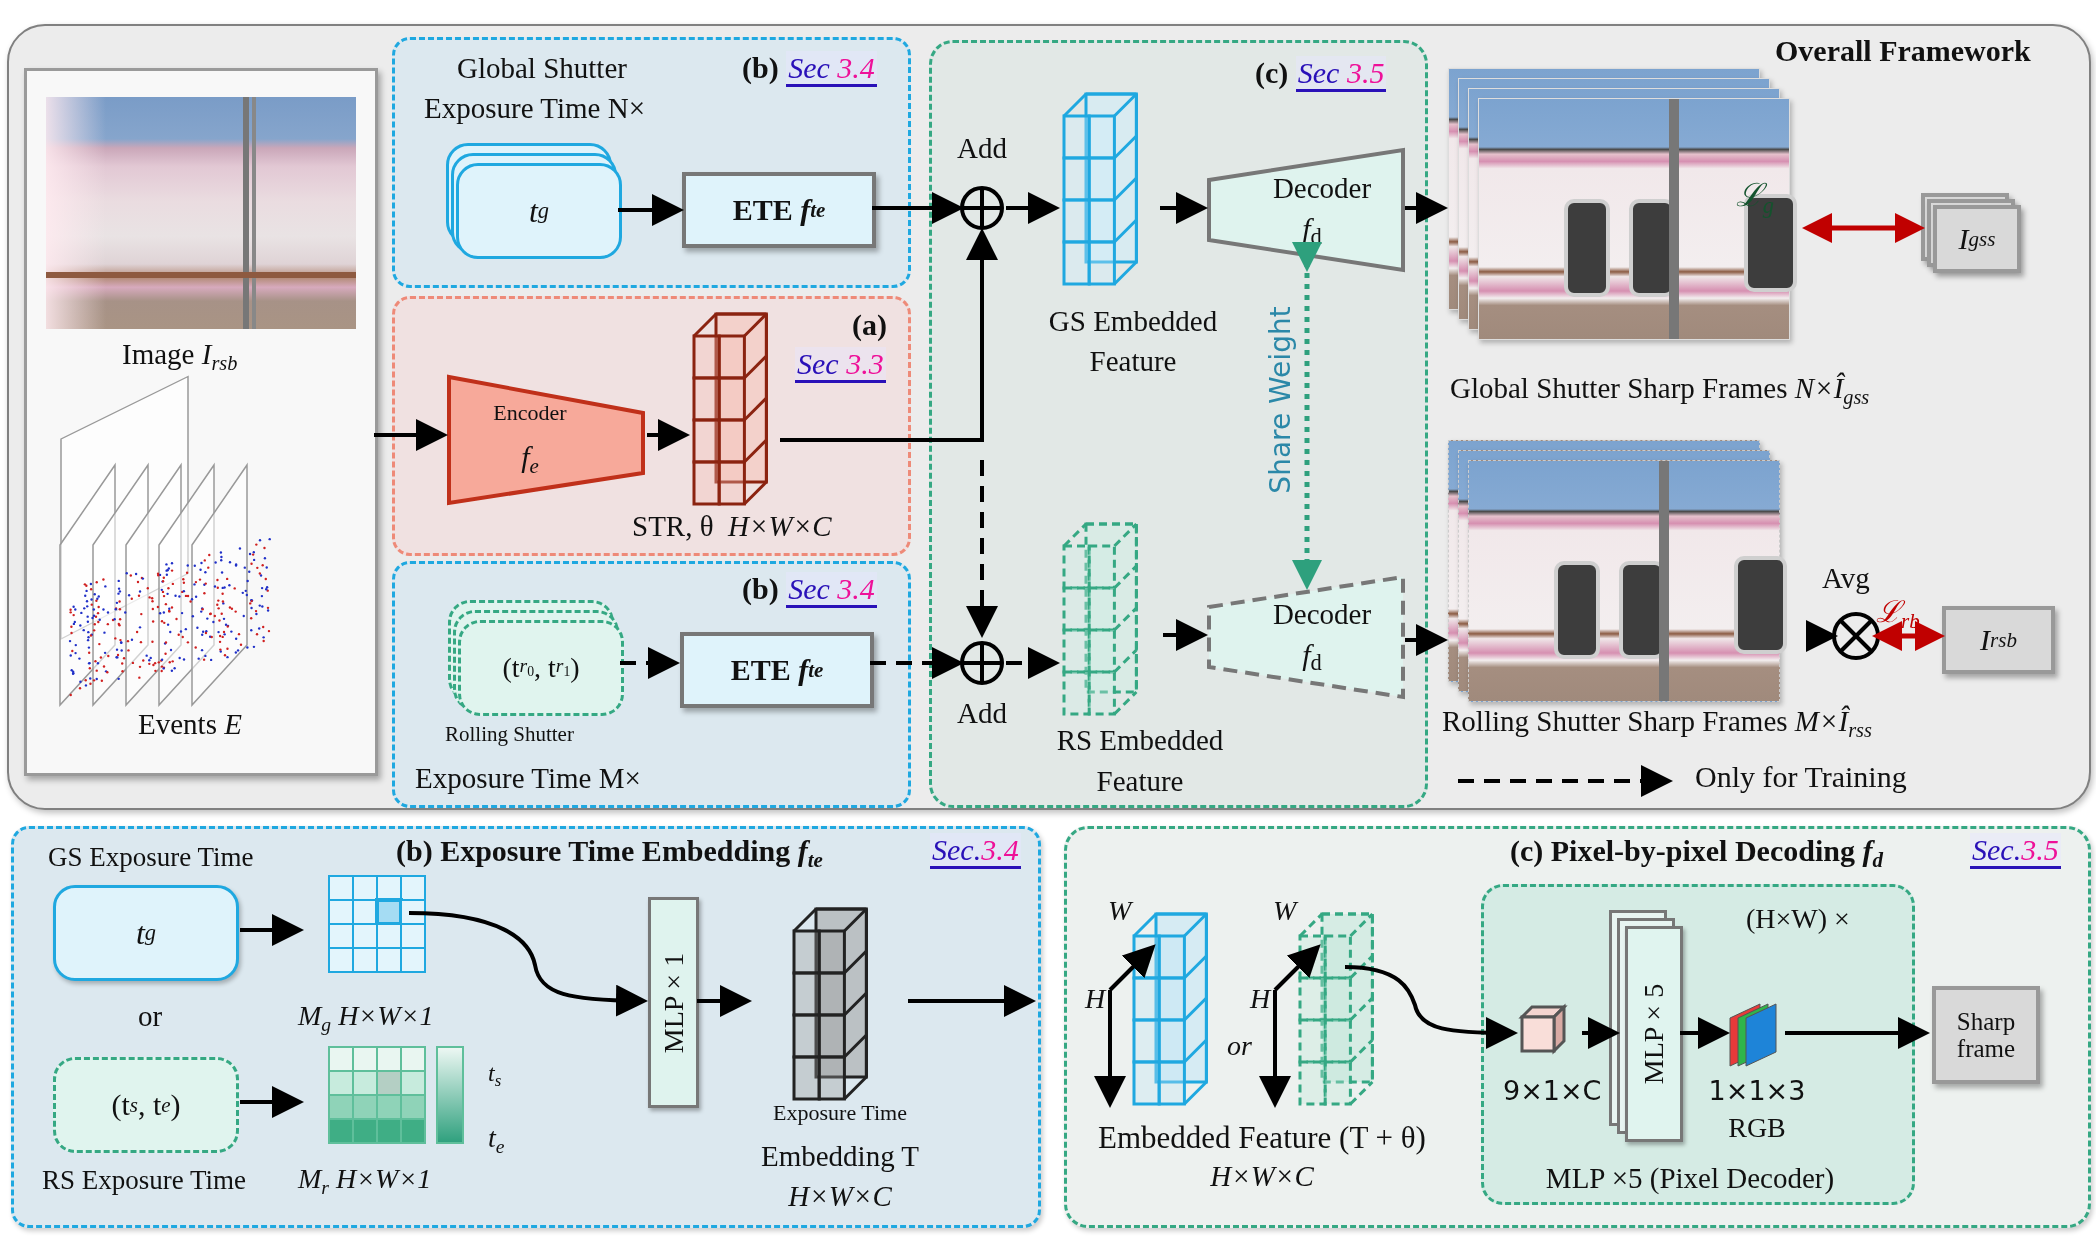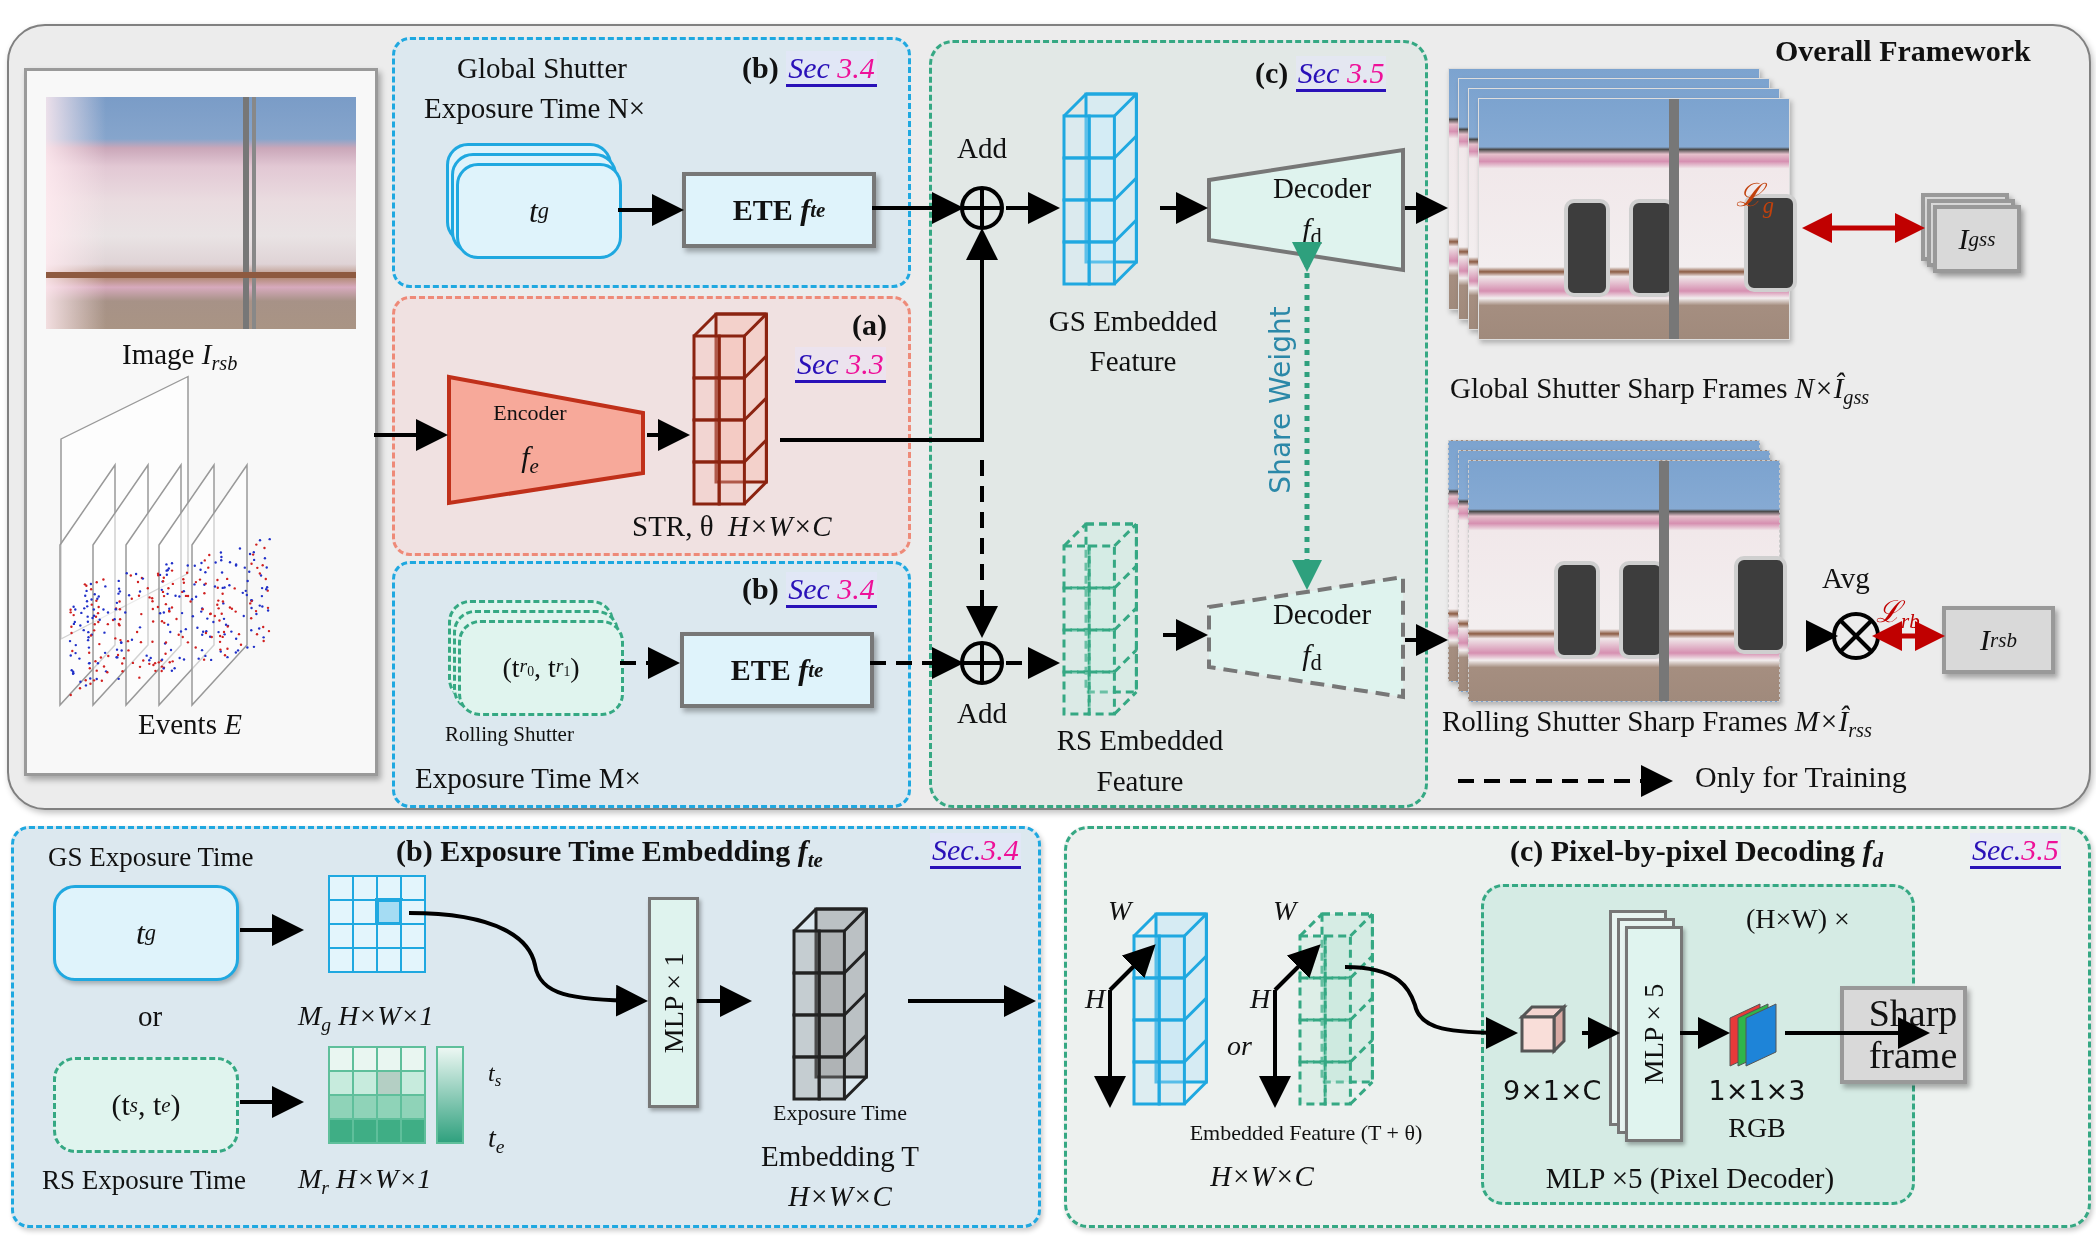--- a/index.html
+++ b/index.html
@@ -559,21 +559,21 @@
     <div style="position: absolute; left: 30px; top: 30px; width: 310px; height: 240px; border: 1px solid rgb(221, 221, 221); box-shadow: rgba(0, 0, 0, 0.25) 2px 3px 5px; background: linear-gradient(rgb(124, 163, 207) 0%, rgb(134, 170, 211) 20%, rgb(74, 74, 74) 21%, rgb(230, 193, 204) 23%, rgb(214, 144, 177) 26%, rgb(241, 232, 234) 29%, rgb(243, 238, 239) 70%, rgb(140, 92, 68) 72%, rgb(240, 231, 233) 74%, rgb(214, 144, 177) 80%, rgb(243, 238, 239) 83%, rgb(165, 142, 128) 86%, rgb(160, 138, 124) 100%);">
       <div style="position: absolute; left: 85px; top: 100px; width: 38px; height: 90px; background: rgb(61, 61, 61); border: 4px solid rgb(207, 207, 207); border-radius: 10px;"></div>
       <div style="position: absolute; left: 150px; top: 100px; width: 38px; height: 90px; background: rgb(61, 61, 61); border: 4px solid rgb(207, 207, 207); border-radius: 10px;"></div>
       <div style="position: absolute; left: 265px; top: 95px; width: 45px; height: 90px; background: rgb(61, 61, 61); border: 4px solid rgb(207, 207, 207); border-radius: 10px;"></div>
       <div style="position: absolute; left: 190px; top: 0px; width: 10px; height: 100%; background: rgb(119, 119, 119);"></div>
     </div>
   </div>
 <div class="t" style="left:1450px;top:372px;font-size:29px;">
   <span>Global Shutter Sharp Frames</span> <span class="it">N×Î</span><sub class="it">gss</sub>
 </div>
-<div class="t" style="left:1736px;top:172px;font-size:32px;color:#c2410c;">
+<div class="t" style="left:1736px;top:172px;font-size:32px;color:#14532d;">
   <span class="it">ℒ</span><sub class="it">g</sub>
 </div>
 <div class="abs gray-card" style="left:1921px;top:193px;width:80px;height:60px;"></div>
 <div class="abs gray-card" style="left:1927px;top:199px;width:80px;height:60px;"></div>
 <div class="abs gray-card" style="left:1933px;top:205px;width:80px;height:60px;display:flex;align-items:center;justify-content:center;font-size:30px;">
   <span class="it">I</span>
     <sub class="it">gss</sub>
 </div>
 
 <div id="rs-frames" class="abs" style="left:1448px;top:440px;width:340px;height:255px;">
@@ -827,21 +827,21 @@
       <line x1="54.4" y1="194" x2="76.4" y2="172" stroke="#35a883" stroke-width="3" stroke-dasharray="8,5"></line>
       <line x1="26" y1="4" x2="76.4" y2="4" stroke="#35a883" stroke-width="3" stroke-dasharray="8,5"></line>
       <line x1="76.4" y1="4" x2="76.4" y2="172" stroke="#35a883" stroke-width="3" stroke-dasharray="8,5"></line>
     </g>
   </svg>
 <div class="t it" style="left:1108px;top:895px;font-size:28px;">W</div>
 <div class="t it" style="left:1085px;top:983px;font-size:28px;">H</div>
 <div class="t it" style="left:1273px;top:895px;font-size:28px;">W</div>
 <div class="t it" style="left:1250px;top:983px;font-size:28px;">H</div>
 <div class="t it" style="left:1227px;top:1030px;font-size:28px;">or</div>
-<div class="t c" style="left:1262px;top:1120px;font-size:22px;margin-left:44px;">Embedded Feature (T + θ)</div>
+<div class="t c" style="left:1262px;top:1120px;font-size:31px;">Embedded Feature (T + θ)</div>
 <div class="t c it" style="left:1262px;top:1160px;font-size:29px;">H×W×C</div>
 
 <svg style="left:1518px;top:1003px;" width="60" height="60">
   <polygon points="4,14 14,4 46,4 36,14" fill="#f4d4cf" stroke="#555" stroke-width="3"></polygon>
   <polygon points="36,14 46,4 46,38 36,48" fill="#d9aaa4" stroke="#555" stroke-width="3"></polygon>
   <rect x="4" y="14" width="32" height="34" fill="#f9ded9" stroke="#555" stroke-width="3"></rect>
 </svg>
 <div class="t" style="left:1503px;top:1075px;font-size:27px;font-family:'DejaVu Sans',sans-serif;">9×1×C</div>
 <div class="t" style="left:1746px;top:903px;font-size:28px;">(H×W) ×</div>
 <div class="abs" style="left:1609px;top:910px;width:52px;height:210px;background:#e8f5f2;border:3px solid #777;"></div>
@@ -850,21 +850,21 @@
   <div class="t" style="left:50%;top:50%;font-size:28px;transform:translate(-50%,-50%) rotate(-90deg);">MLP × 5</div>
 </div>
 <svg style="left:1730px;top:1000px;" width="60" height="70">
   <polygon points="0,18 30,4 30,52 0,66" fill="#e83a3a" stroke="#555" stroke-width="1"></polygon>
   <polygon points="8,18 38,4 38,52 8,66" fill="#2fb54a" stroke="#555" stroke-width="1"></polygon>
   <polygon points="16,18 46,4 46,52 16,66" fill="#1e84d8" stroke="#555" stroke-width="1"></polygon>
 </svg>
 <div class="t c" style="left:1757px;top:1075px;font-size:27px;font-family:'DejaVu Sans',sans-serif;">1×1×3</div>
 <div class="t c" style="left:1757px;top:1112px;font-size:28px;">RGB</div>
 <div class="t c" style="left:1690px;top:1162px;font-size:29px;">MLP ×5 (Pixel Decoder)</div>
-<div class="abs gray-card" style="left:1840px;top:986px;width:100px;height:90px;display:flex;flex-direction:column;align-items:center;justify-content:center;font-size:38px;line-height:1.1;padding-left:19px;">
+<div class="abs gray-card" style="left:1932px;top:986px;width:100px;height:90px;display:flex;flex-direction:column;align-items:center;justify-content:center;font-size:25px;line-height:1.1;">
   <span>Sharp</span>
   <span>frame</span>
 </div>
 <svg style="left:0;top:0;" width="2096" height="1242">
   <g stroke="#000" stroke-width="4" fill="none">
     <path d="M1345,967 C1400,967 1410,990 1415,1005 C1420,1030 1450,1033 1510,1033" marker-end="url(#ah)"></path>
     <line x1="1582" y1="1033" x2="1612" y2="1033" marker-end="url(#ah)"></line>
     <line x1="1680" y1="1033" x2="1722" y2="1033" marker-end="url(#ah)"></line>
     <line x1="1785" y1="1033" x2="1922" y2="1033" marker-end="url(#ah)"></line>
     <line x1="1110" y1="990" x2="1110" y2="1100" marker-end="url(#ah)"></line>

